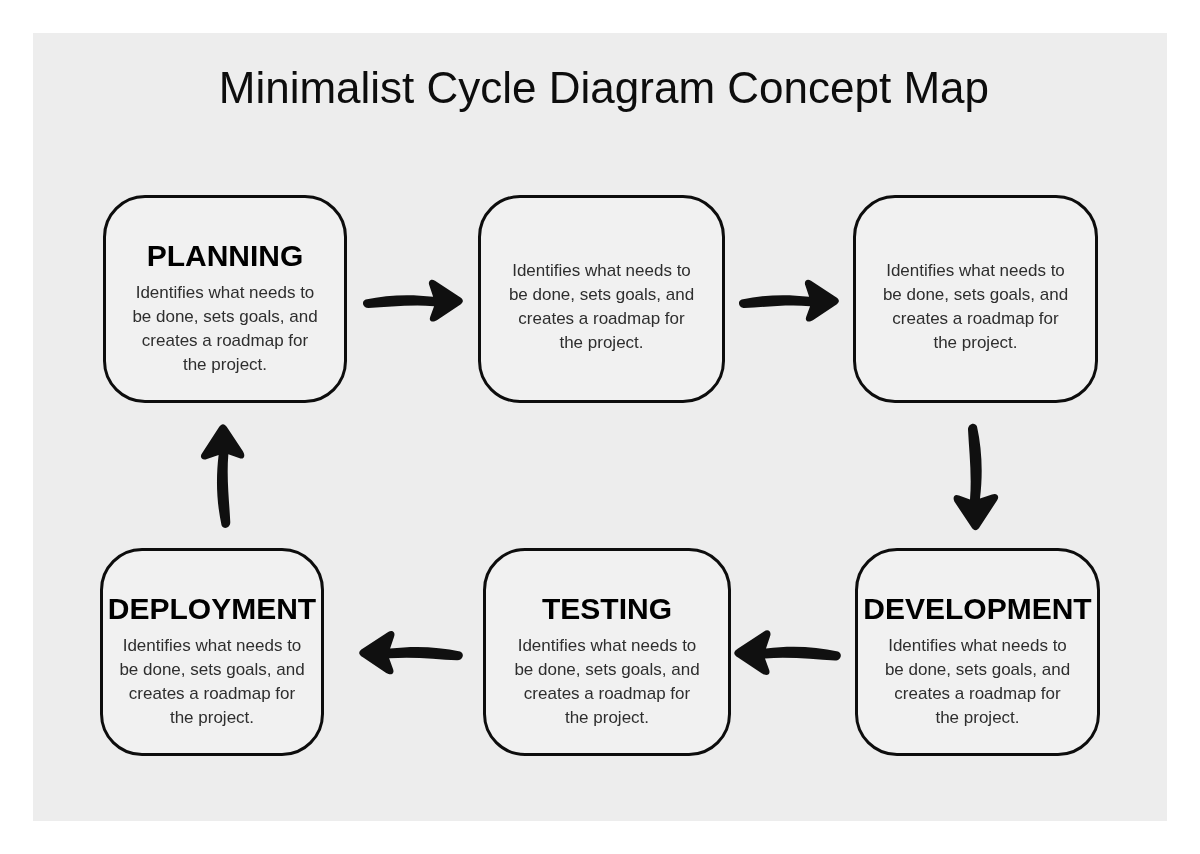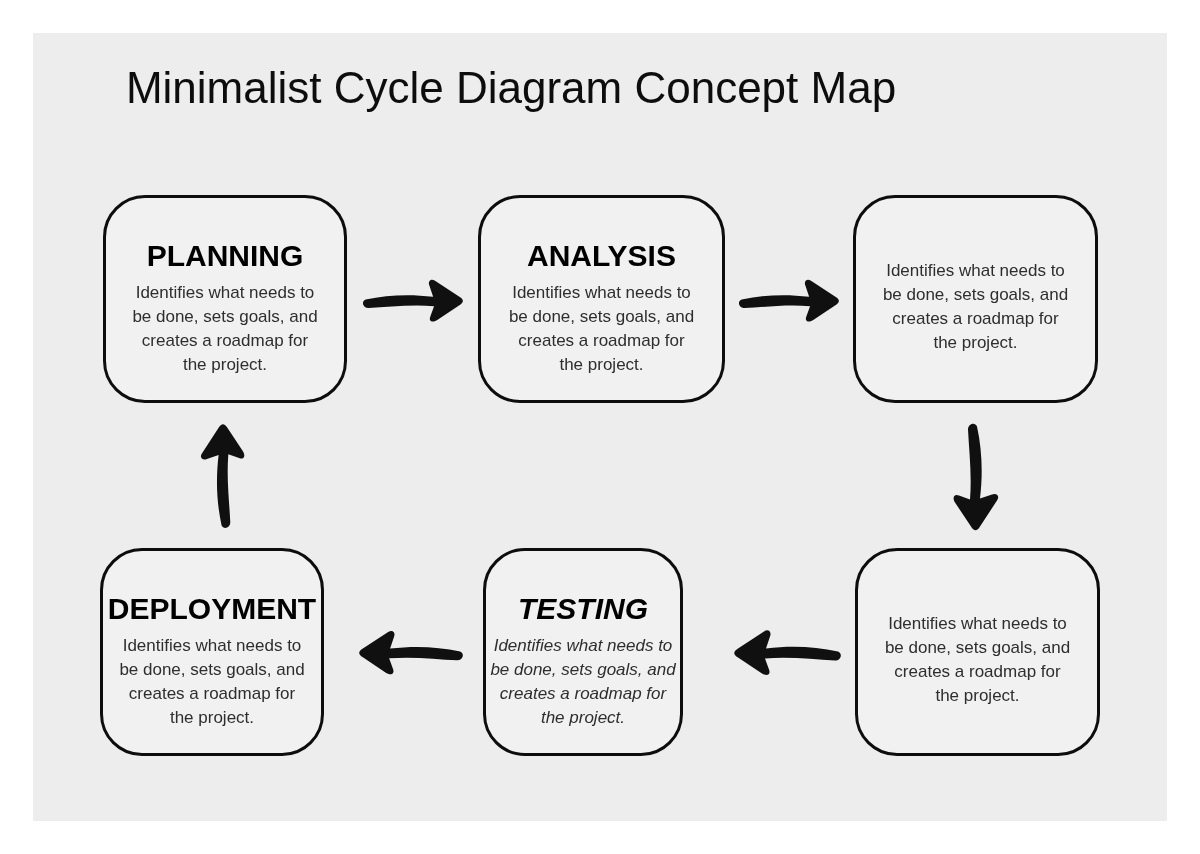--- a/index.html
+++ b/index.html
@@ -24,21 +24,21 @@
     width: 1134px;
     height: 788px;
     background: #ededed;
   }
   .diagram-title {
     position: absolute;
     left: 33px;
     top: 64px;
     width: 956px;
     box-sizing: border-box;
-    text-align: center;
+    text-align: right;
     font-size: 44px;
     line-height: 48px;
     font-weight: 400;
     color: #0d0d0d;
     letter-spacing: 0;
     white-space: nowrap;
   }
   .node {
     position: absolute;
     box-sizing: border-box;
@@ -72,46 +72,46 @@
   }
   .arrow path {
     fill: #101010;
     stroke: none;
   }
   
   .n-planning    { left: 103px; top: 195px; width: 244px; height: 208px; }
   .n-analysis    { left: 478px; top: 195px; width: 247px; height: 208px; }
   .n-design      { left: 853px; top: 195px; width: 245px; height: 208px; }
   .n-development { left: 855px; top: 548px; width: 245px; height: 208px; }
-  .n-testing     { left: 483px; top: 548px; width: 200px; height: 208px; font-style: italic; }
+  .n-testing     { left: 483px; top: 548px; width: 248px; height: 208px; }
   .n-deployment  { left: 100px; top: 548px; width: 224px; height: 208px; }
 </style>
 </head>
 <body>
 
 <div class="stage">
   <div class="canvas"></div>
 
   <div class="diagram-title">Minimalist Cycle Diagram Concept Map</div>
 
   <div class="node n-planning">
     <div class="node-title">PLANNING</div>
     <div class="node-desc">Identifies what needs to be done, sets goals, and creates a roadmap for the project.</div>
   </div>
 
   <div class="node n-analysis">
-    <div class="node-title">ANALYSIS</div>
     <div class="node-desc">Identifies what needs to be done, sets goals, and creates a roadmap for the project.</div>
   </div>
 
   <div class="node n-design">
     <div class="node-desc">Identifies what needs to be done, sets goals, and creates a roadmap for the project.</div>
   </div>
 
   <div class="node n-development">
+    <div class="node-title">DEVELOPMENT</div>
     <div class="node-desc">Identifies what needs to be done, sets goals, and creates a roadmap for the project.</div>
   </div>
 
   <div class="node n-testing">
     <div class="node-title">TESTING</div>
     <div class="node-desc">Identifies what needs to be done, sets goals, and creates a roadmap for the project.</div>
   </div>
 
   <div class="node n-deployment">
     <div class="node-title">DEPLOYMENT</div>

